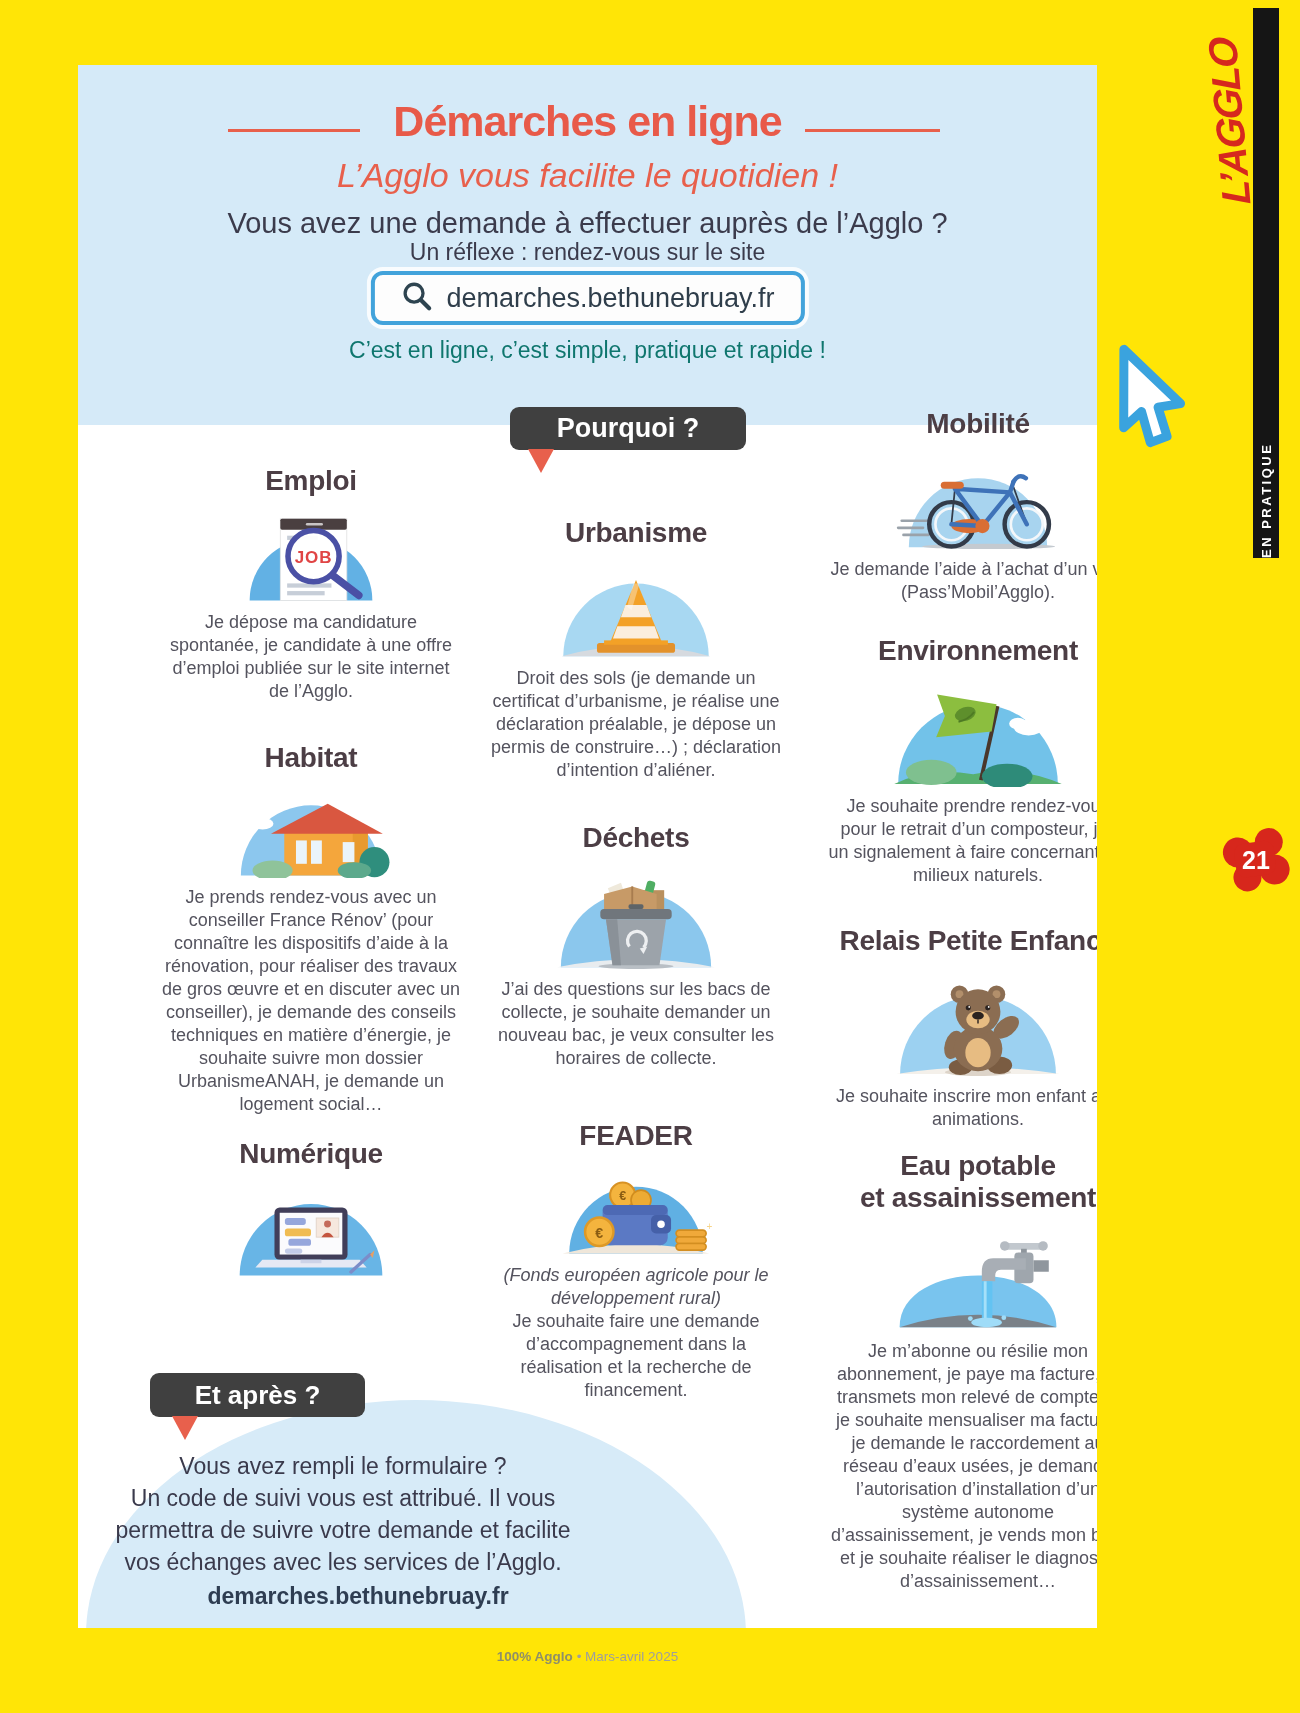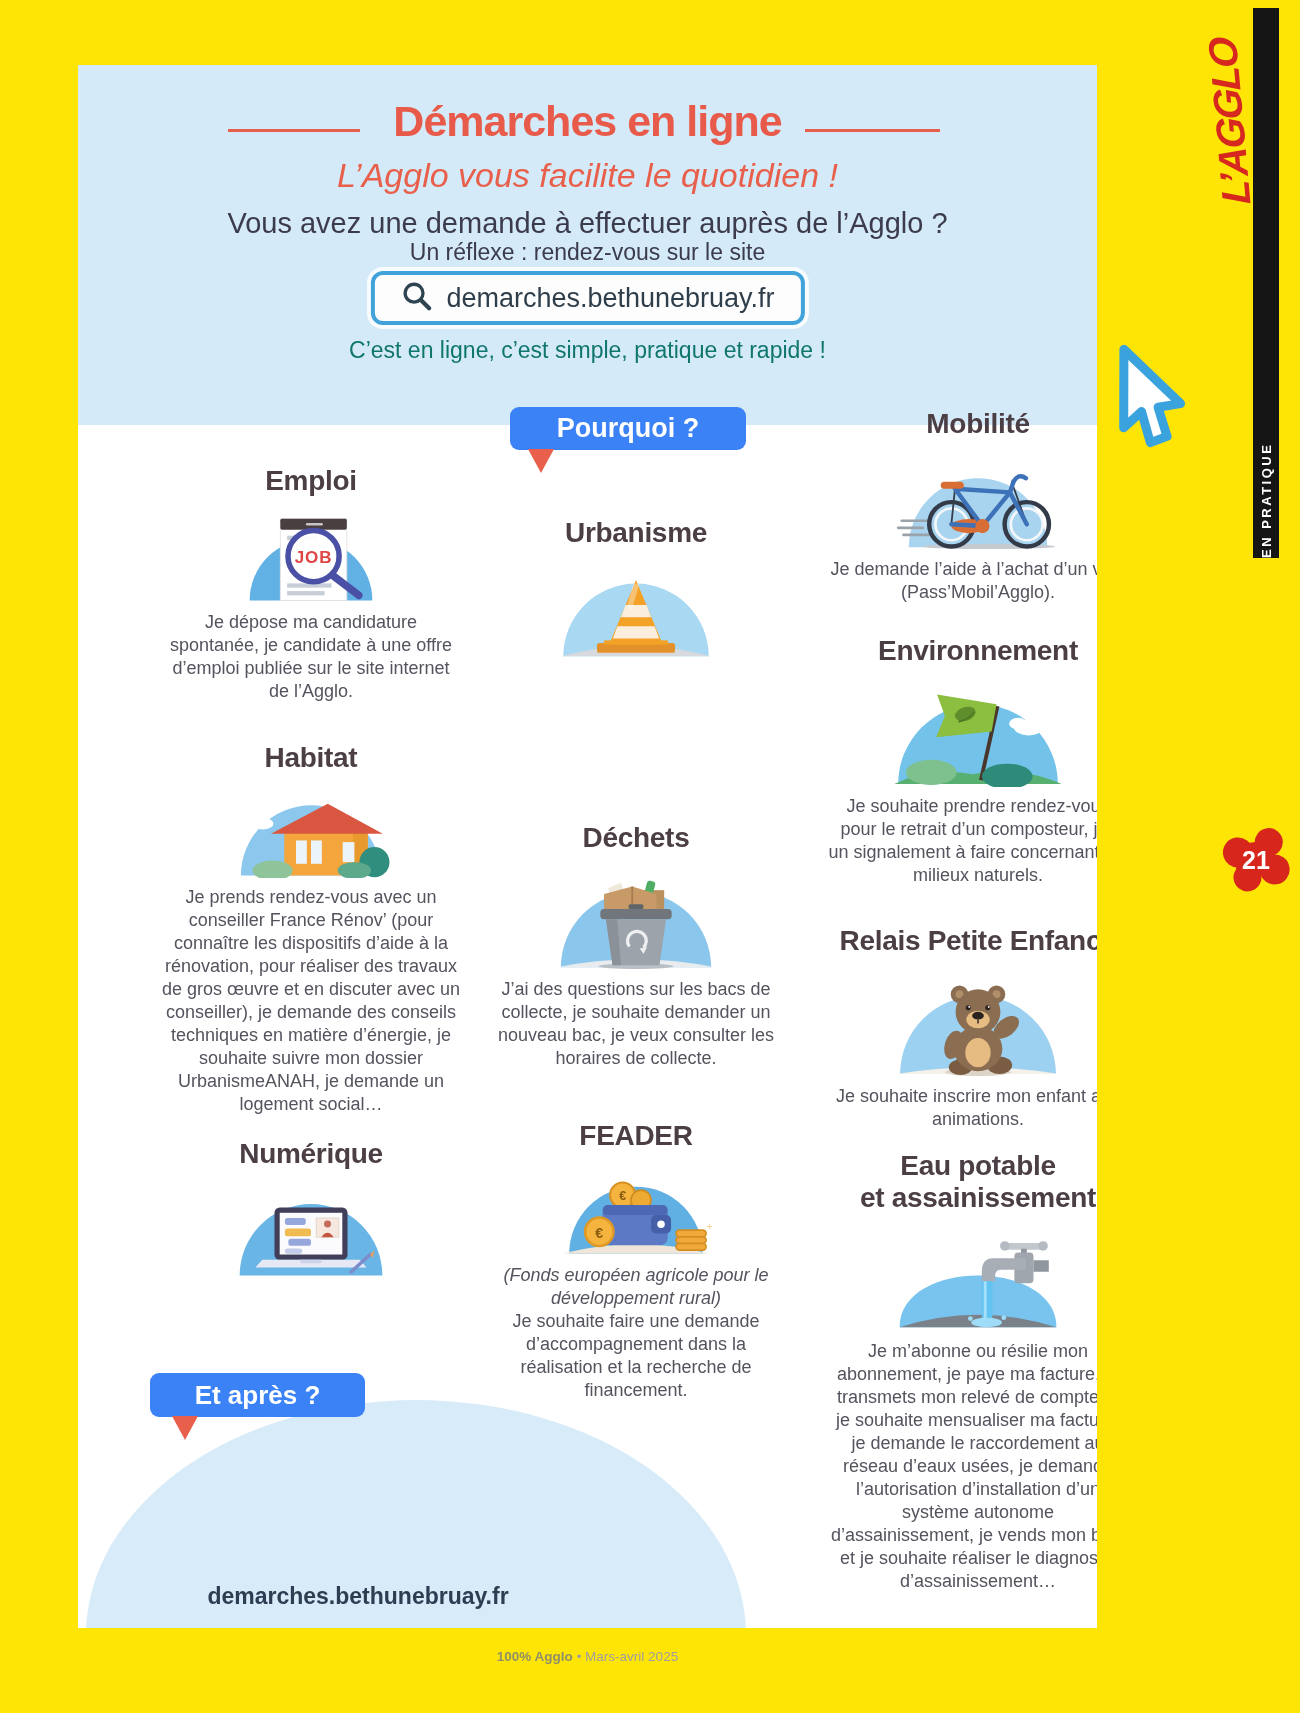--- a/index.html
+++ b/index.html
@@ -17,21 +17,21 @@
   .subtitle{top:90px;font-size:34px;line-height:40px;color:#E8604C;}
   .intro1{top:142px;font-size:29px;color:#3B3B4C;font-weight:500;}
   .intro2{top:174px;font-size:23px;color:#3B3B4C;font-weight:500;}
   .search{position:absolute;top:206px;left:50%;transform:translateX(-50%);height:54px;
           border:4px solid #42A3DB;border-radius:12px;background:#FDFDFD;display:flex;align-items:center;
           gap:14px;padding:0 26px;box-sizing:border-box;box-shadow:0 0 0 4px rgba(255,255,255,0.85);}
   .search-text{font-size:27px;color:#2F3E4B;font-weight:500;white-space:nowrap;}
   .tagline{top:272px;font-size:23px;color:#0f766e;font-weight:500;}
 
   
-  .badge{position:absolute;background:#3b82f6;color:#FFFFFF;font-weight:bold;border-radius:9px;
+  .badge{position:absolute;background:#404040;color:#FFFFFF;font-weight:bold;border-radius:9px;
          display:flex;align-items:center;justify-content:center;}
   #badge-why{left:432px;top:342px;width:236px;height:43px;font-size:27px;}
   #badge-after{left:72px;top:1308px;width:215px;height:44px;font-size:26px;}
   .tail{position:absolute;width:0;height:0;border-left:13px solid transparent;border-right:13px solid transparent;
         border-top:24px solid #E8604C;}
   #why-tail{left:450px;top:384px;}
   #after-tail{left:94px;top:1351px;}
 
   
   .sec{position:absolute;text-align:center;}
@@ -167,20 +167,21 @@
           <path d="M18 112 A82 82 0 0 1 182 112 Z" fill="#A8D8F2"></path>
           <path d="M16 112 Q100 88 184 112 Z" fill="#D6DADF"></path>
           <rect x="56" y="97" width="88" height="11" rx="3" fill="#E3922B"></rect>
           <rect x="64" y="94" width="72" height="5" fill="#F3A127"></rect>
           <polygon points="100,26 130,98 70,98" fill="#F3A127"></polygon>
           <polygon points="88,54 112,54 117,68 83,68" fill="#FBEEDD"></polygon>
           <polygon points="79,78 121,78 126,92 74,92" fill="#FBEEDD"></polygon>
           <polygon points="97,30 104,30 95,60 90,56" fill="#FFFFFF" opacity="0.35"></polygon>
         </svg>
       </div>
+      <p>Droit des sols (je demande un certificat d’urbanisme, je réalise une déclaration préalable, je dépose un permis de construire…) ; déclaration d’intention d’aliéner.</p>
     </section>
 
     <section class="sec c2" id="sec-dechets">
       <h3>Déchets</h3>
       <div class="icon">
         <svg width="200" height="108" viewBox="0 0 200 115">
           <path d="M20 112 A80 80 0 0 1 180 112 Z" fill="#8BC7ED"></path>
           <path d="M16 112 Q100 95 184 112 Z" fill="#E8ECEF"></path>
           <polygon points="70,28 84,22 88,34 74,38" fill="#EFE9DB"></polygon>
           <rect x="104" y="30" width="26" height="22" fill="#B9905E"></rect>
@@ -319,20 +320,24 @@
           <circle cx="92" cy="101" r="2.5" fill="#9FDCF8"></circle>
             <circle cx="127" cy="100" r="2.5" fill="#9FDCF8"></circle>
         </svg>
       </div>
       <p>Je m’abonne ou résilie mon abonnement, je paye ma facture, je transmets mon relevé de compteur, je souhaite mensualiser ma facture, je demande le raccordement au réseau d’eaux usées, je demande l’autorisation d’installation d’un système autonome d’assainissement, je vends mon bien et je souhaite réaliser le diagnostic d’assainissement…</p>
     </section>
 
     <div id="blob"></div>
     <div class="badge" id="badge-after">Et après ?</div>
     <div class="tail" id="after-tail"></div>
+    <div id="after-text">Vous avez rempli le formulaire ?
+Un code de suivi vous est attribué. Il vous
+permettra de suivre votre demande et facilite
+vos échanges avec les services de l’Agglo.</div>
     <div id="after-url">demarches.bethunebruay.fr</div>
   </div>
 
   <div class="agglo">
       <span>L’AGGLO</span>
     </div>
   <div class="strip">
       <span>EN PRATIQUE</span>
     </div>
 

